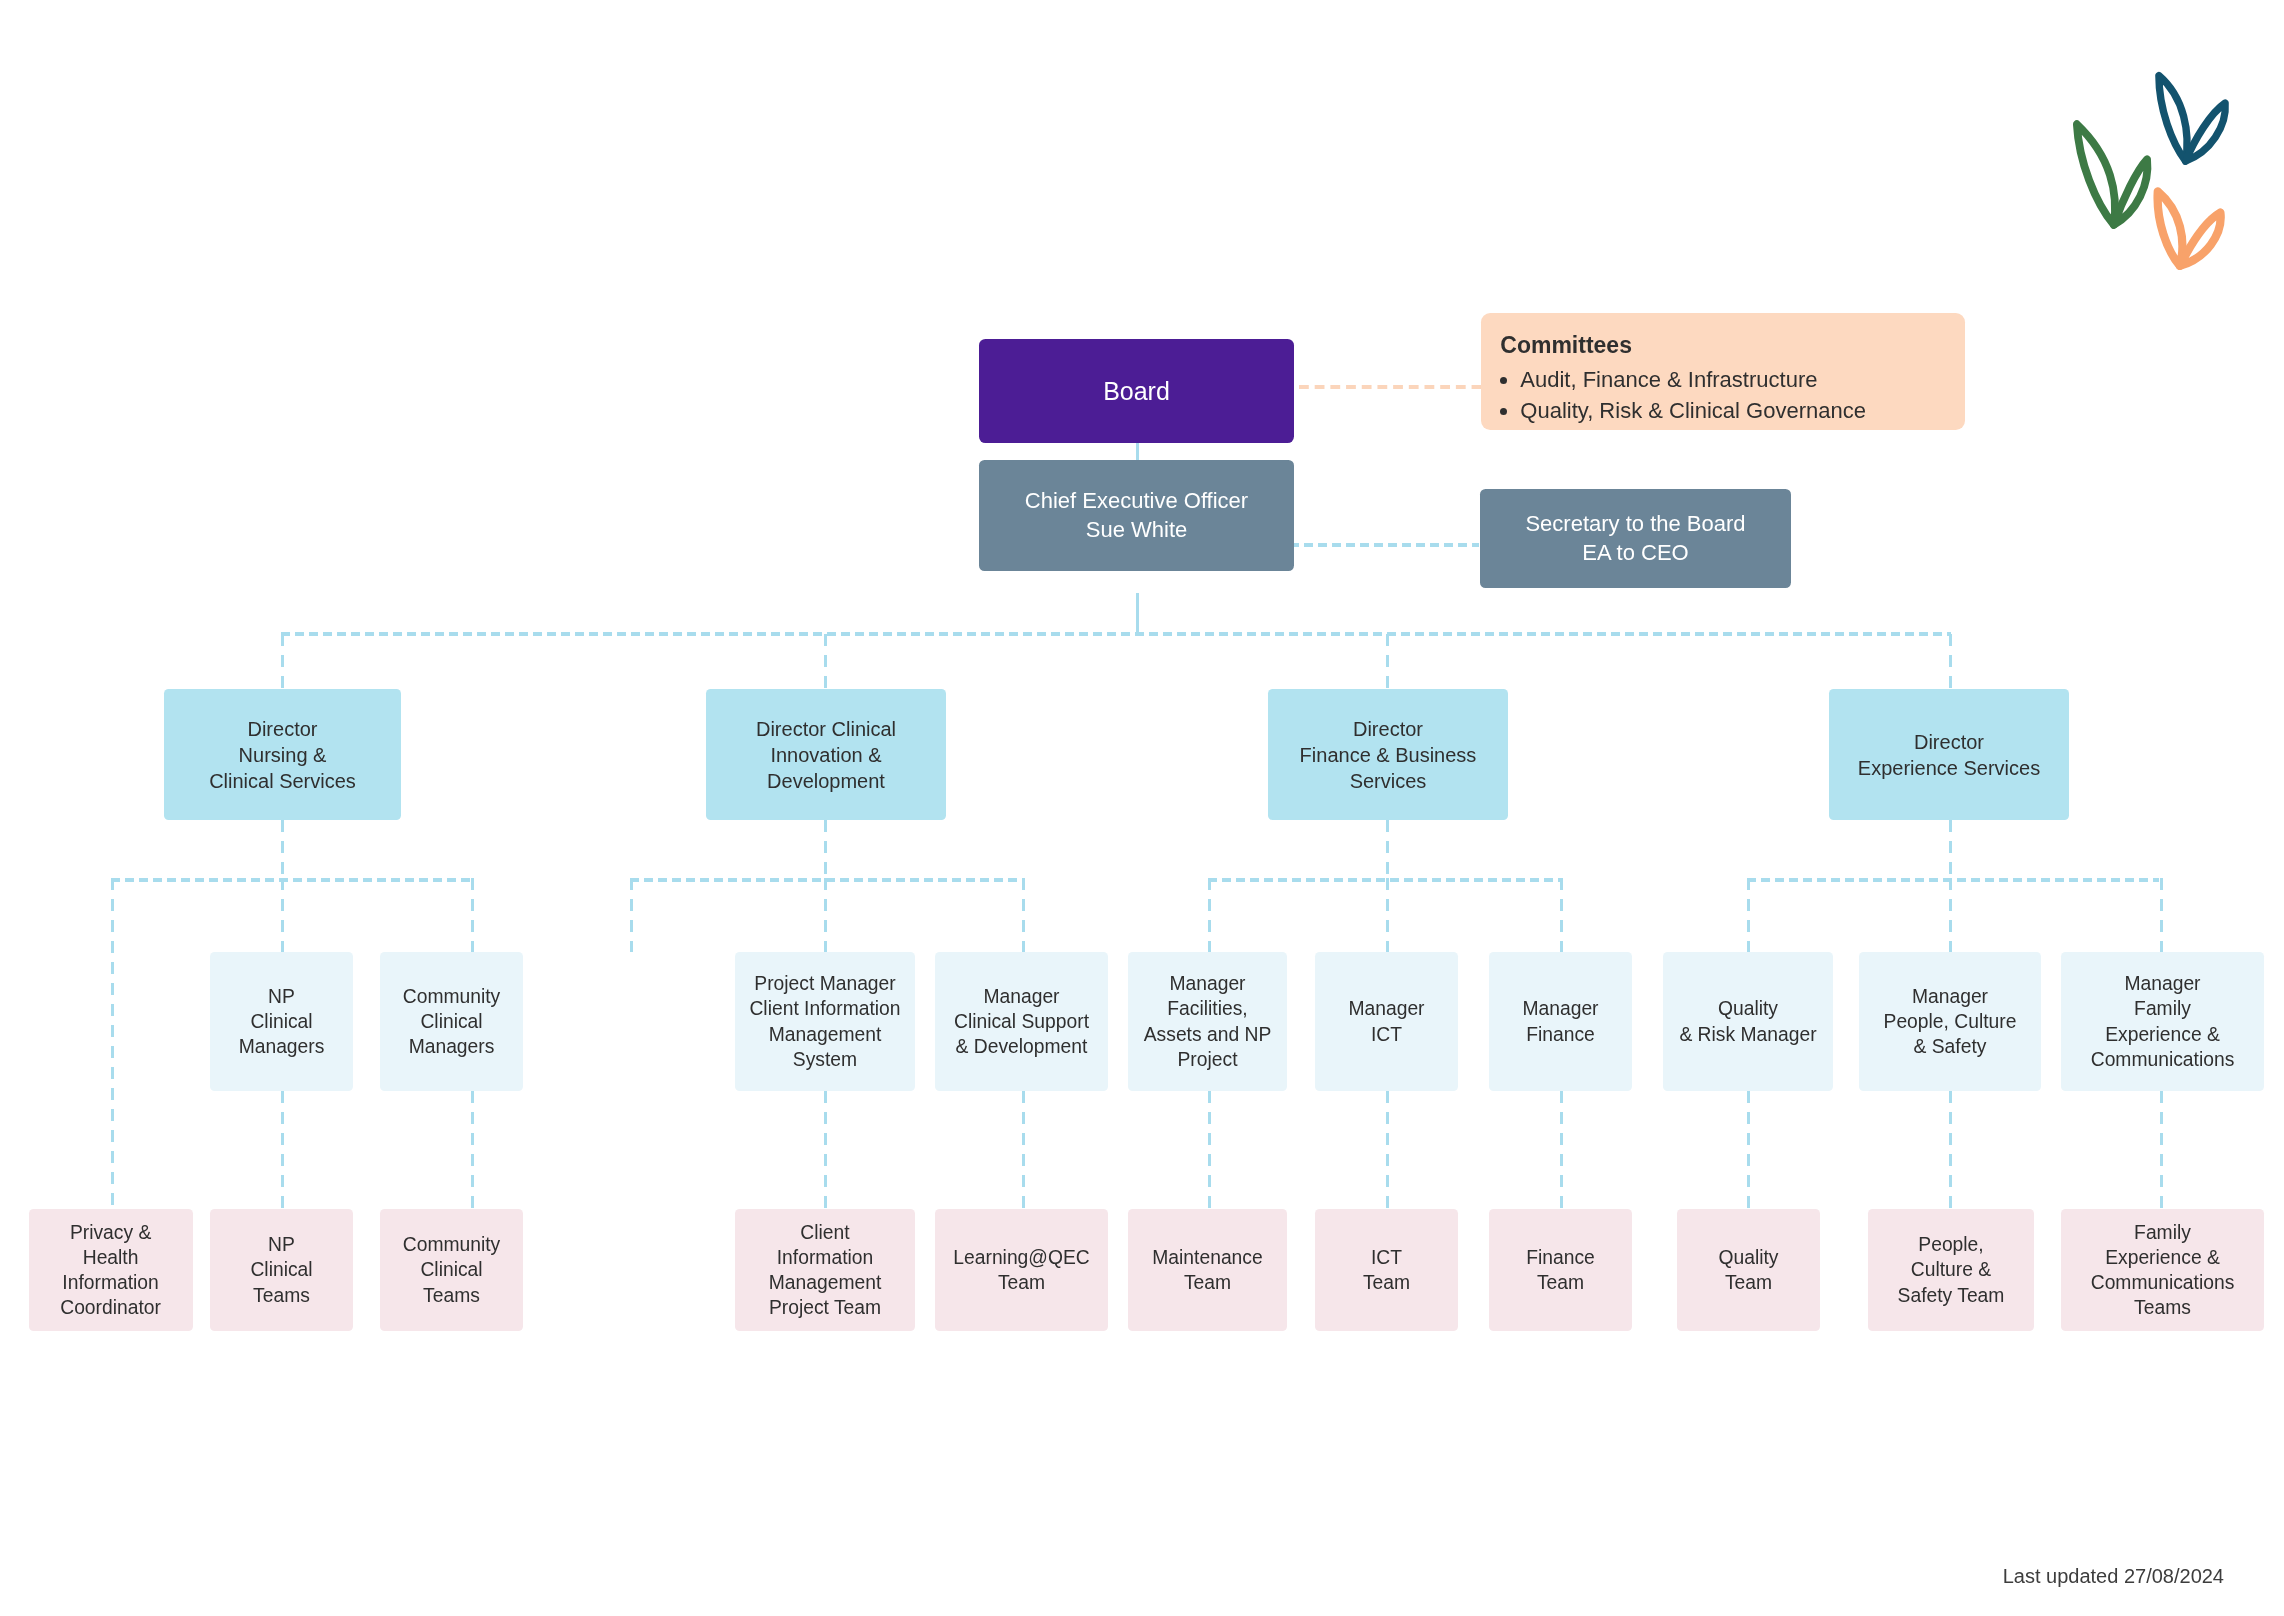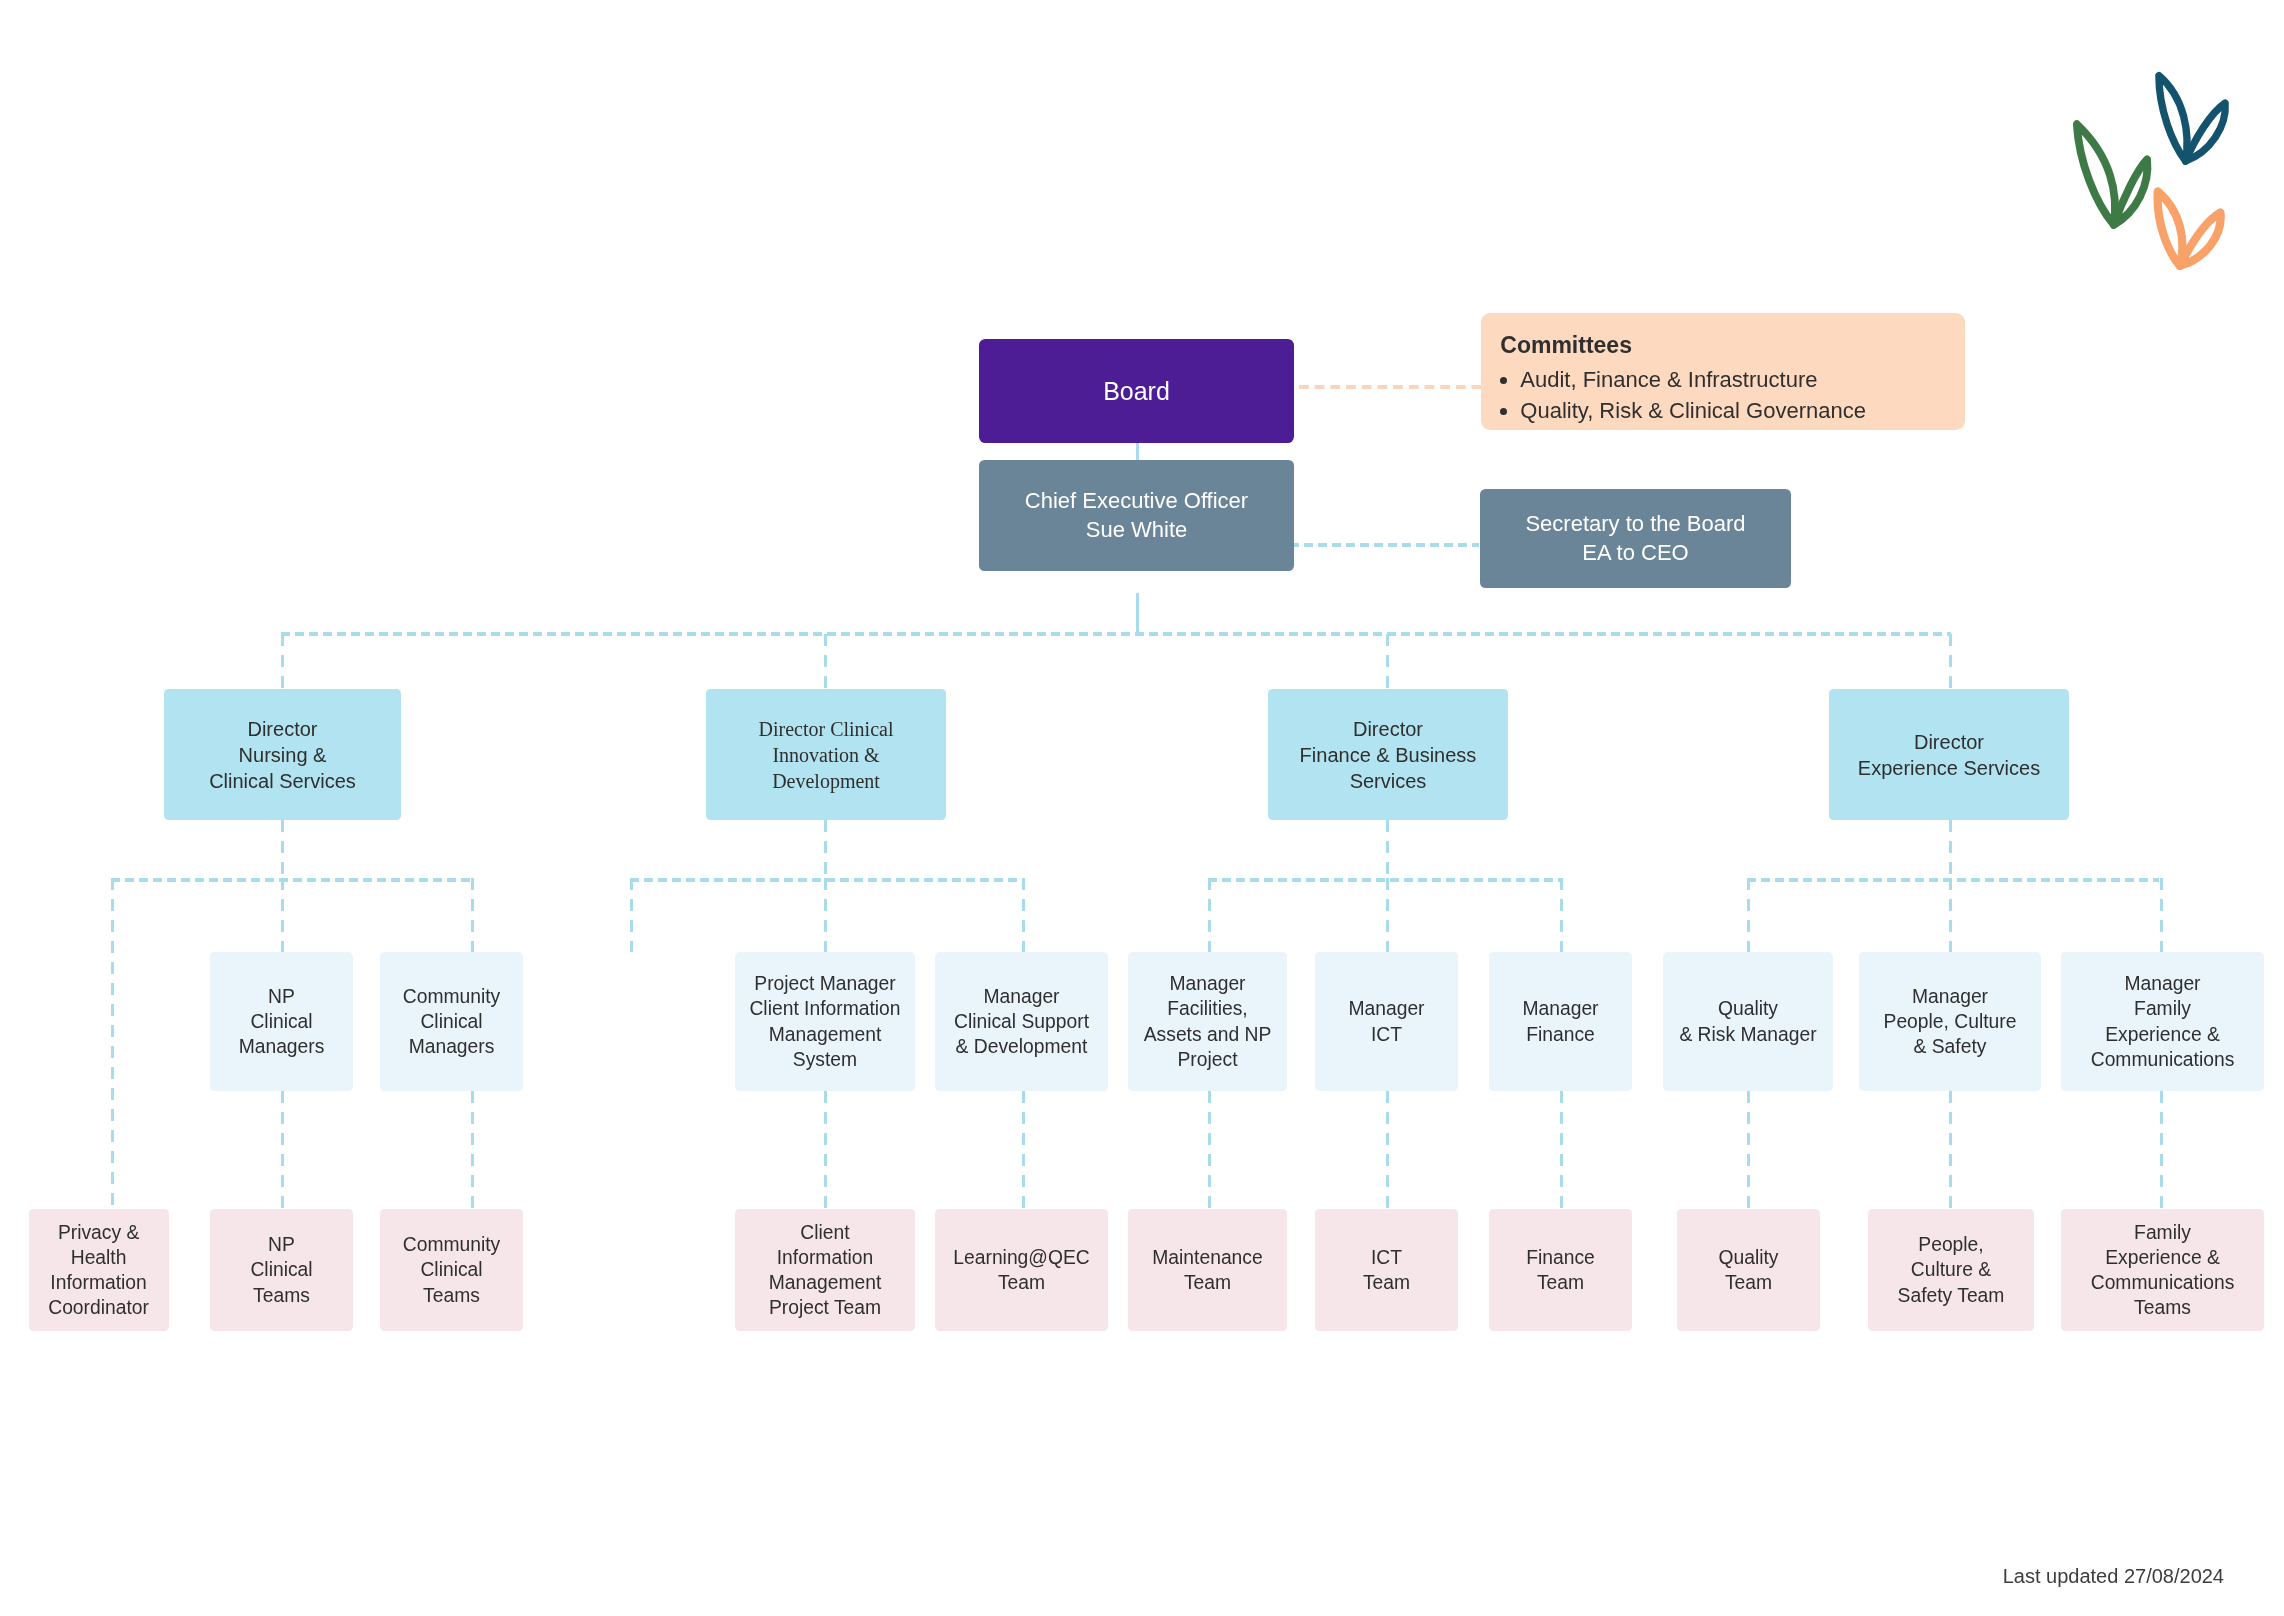--- a/index.html
+++ b/index.html
@@ -161,21 +161,21 @@
   </div>
 
   <div class="box director" style="left:164px;top:689px;width:237px;height:131px;">
     <span class="lines">
       <span class="l">Director</span>
       <span class="l">Nursing &amp;</span>
       <span class="l">Clinical Services</span>
     </span>
   </div>
 
-  <div class="box director" style="left:706px;top:689px;width:240px;height:131px;font-family:Liberation Serif, serif;">
+  <div class="box director" style="left:706px;top:689px;width:240px;height:131px;">
     <span class="lines">
       <span class="l">Director Clinical</span>
       <span class="l">Innovation &amp;</span>
       <span class="l">Development</span>
     </span>
   </div>
 
   <div class="box director" style="left:1268px;top:689px;width:240px;height:131px;">
     <span class="lines">
       <span class="l">Director</span>
@@ -265,21 +265,21 @@
 
   <div class="box manager" style="left:2061px;top:952px;width:203px;height:139px;">
     <span class="lines">
       <span class="l">Manager</span>
       <span class="l">Family</span>
       <span class="l">Experience &amp;</span>
       <span class="l">Communications</span>
     </span>
   </div>
 
-  <div class="box team" style="left:28.6px;top:1209px;width:140px;height:122px;">
+  <div class="box team" style="left:28.6px;top:1209px;width:164px;height:122px;">
     <span class="lines">
       <span class="l">Privacy &amp;</span>
       <span class="l">Health</span>
       <span class="l">Information</span>
       <span class="l">Coordinator</span>
     </span>
   </div>
 
   <div class="box team" style="left:210px;top:1209px;width:143px;height:122px;">
     <span class="lines">

